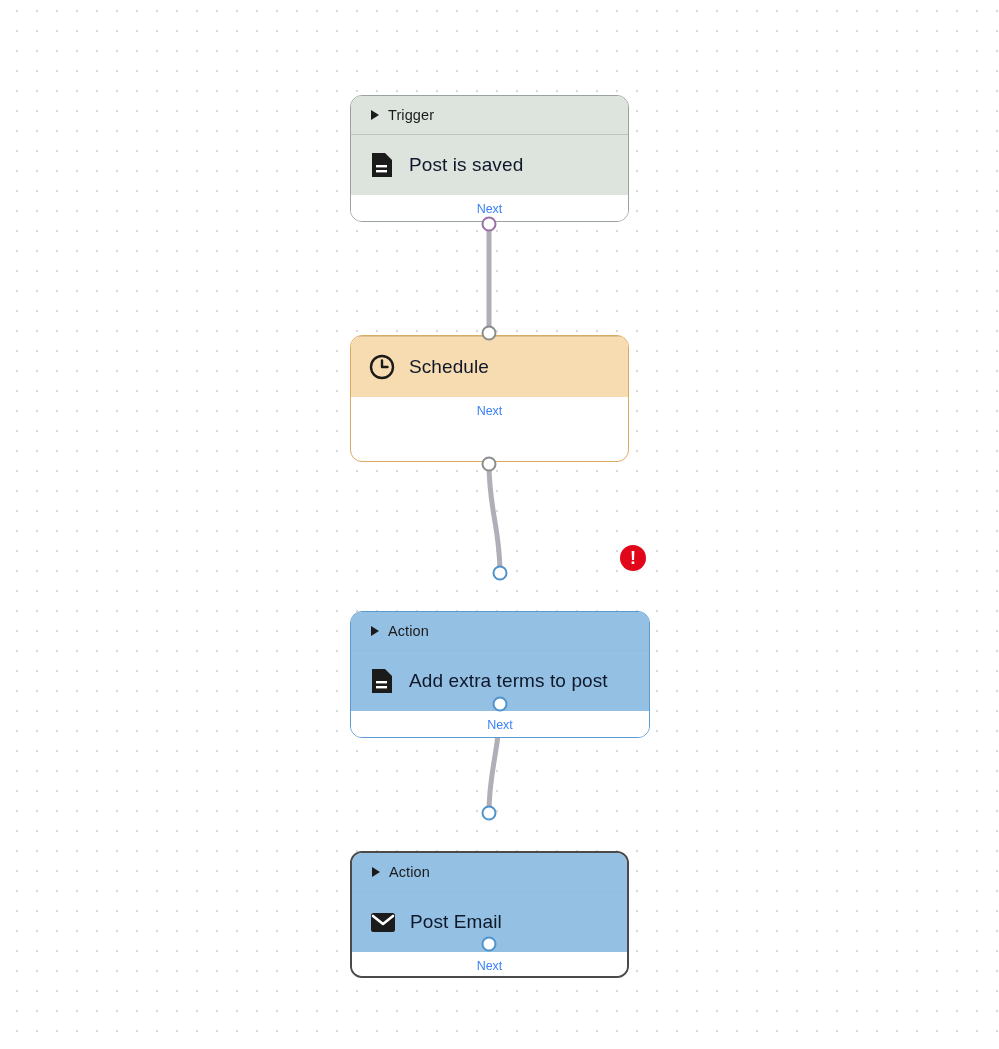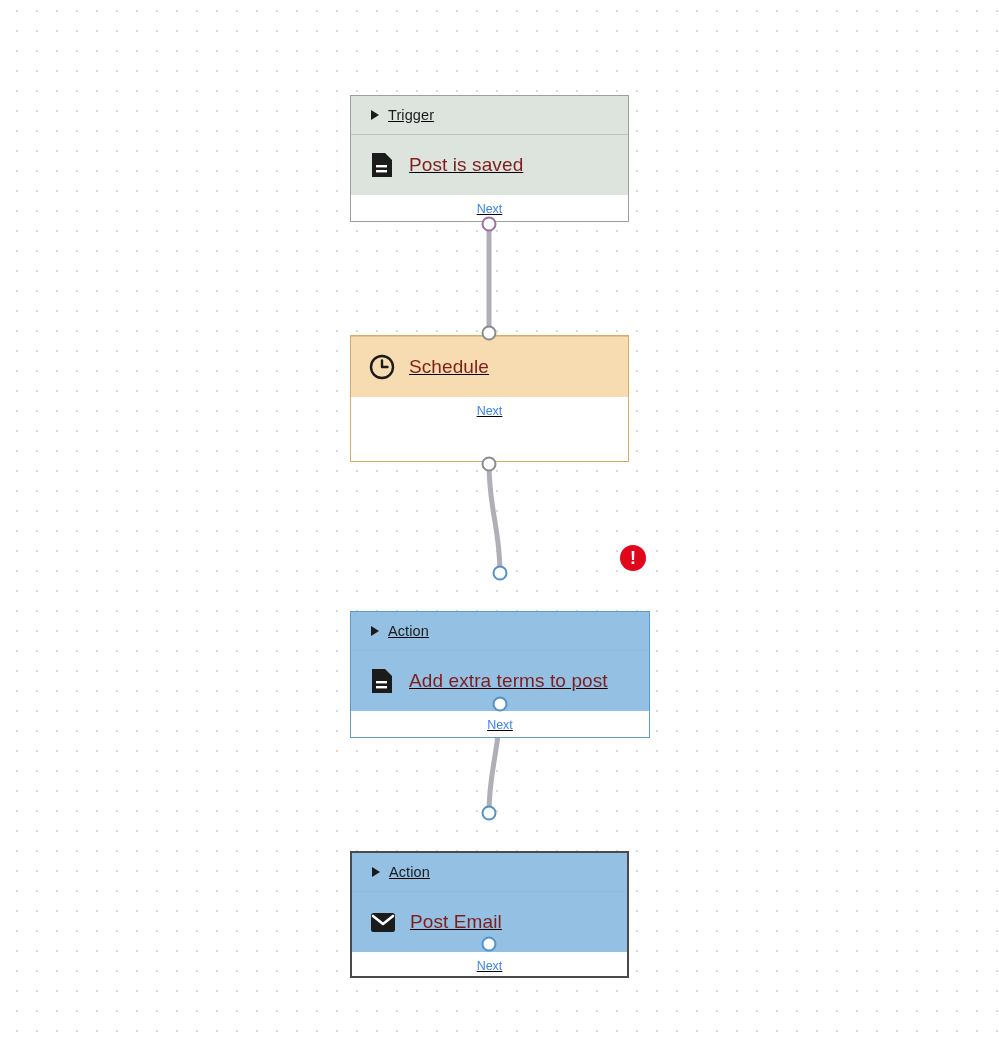--- a/index.html
+++ b/index.html
@@ -30,24 +30,23 @@
     width: 999px;
     height: 1049px;
     pointer-events: none;
   }
 
   
   .node {
     position: absolute;
     box-sizing: border-box;
     background: #ffffff;
-    border-radius: 0;
+    border-radius: 12px;
     border: 1.4px solid #9aa39a;
     overflow: hidden;
-    text-decoration: underline;
   }
 
   .node-header {
     display: flex;
     align-items: center;
     gap: 9px;
     height: 38px;
     padding: 0 0 0 20px;
     box-sizing: border-box;
     font-size: 14.5px;
@@ -75,21 +74,21 @@
     display: flex;
     align-items: center;
     gap: 14px;
     height: 60px;
     padding: 0 16px 0 18px;
     box-sizing: border-box;
   }
 
   .node-body .label {
     font-size: 19px;
-    color: #7f1d1d;
+    color: #0f172a;
     white-space: nowrap;
     letter-spacing: .1px;
   }
 
   .node-icon {
     width: 26px;
     height: 26px;
     flex: 0 0 auto;
     display: flex;
     align-items: center;

